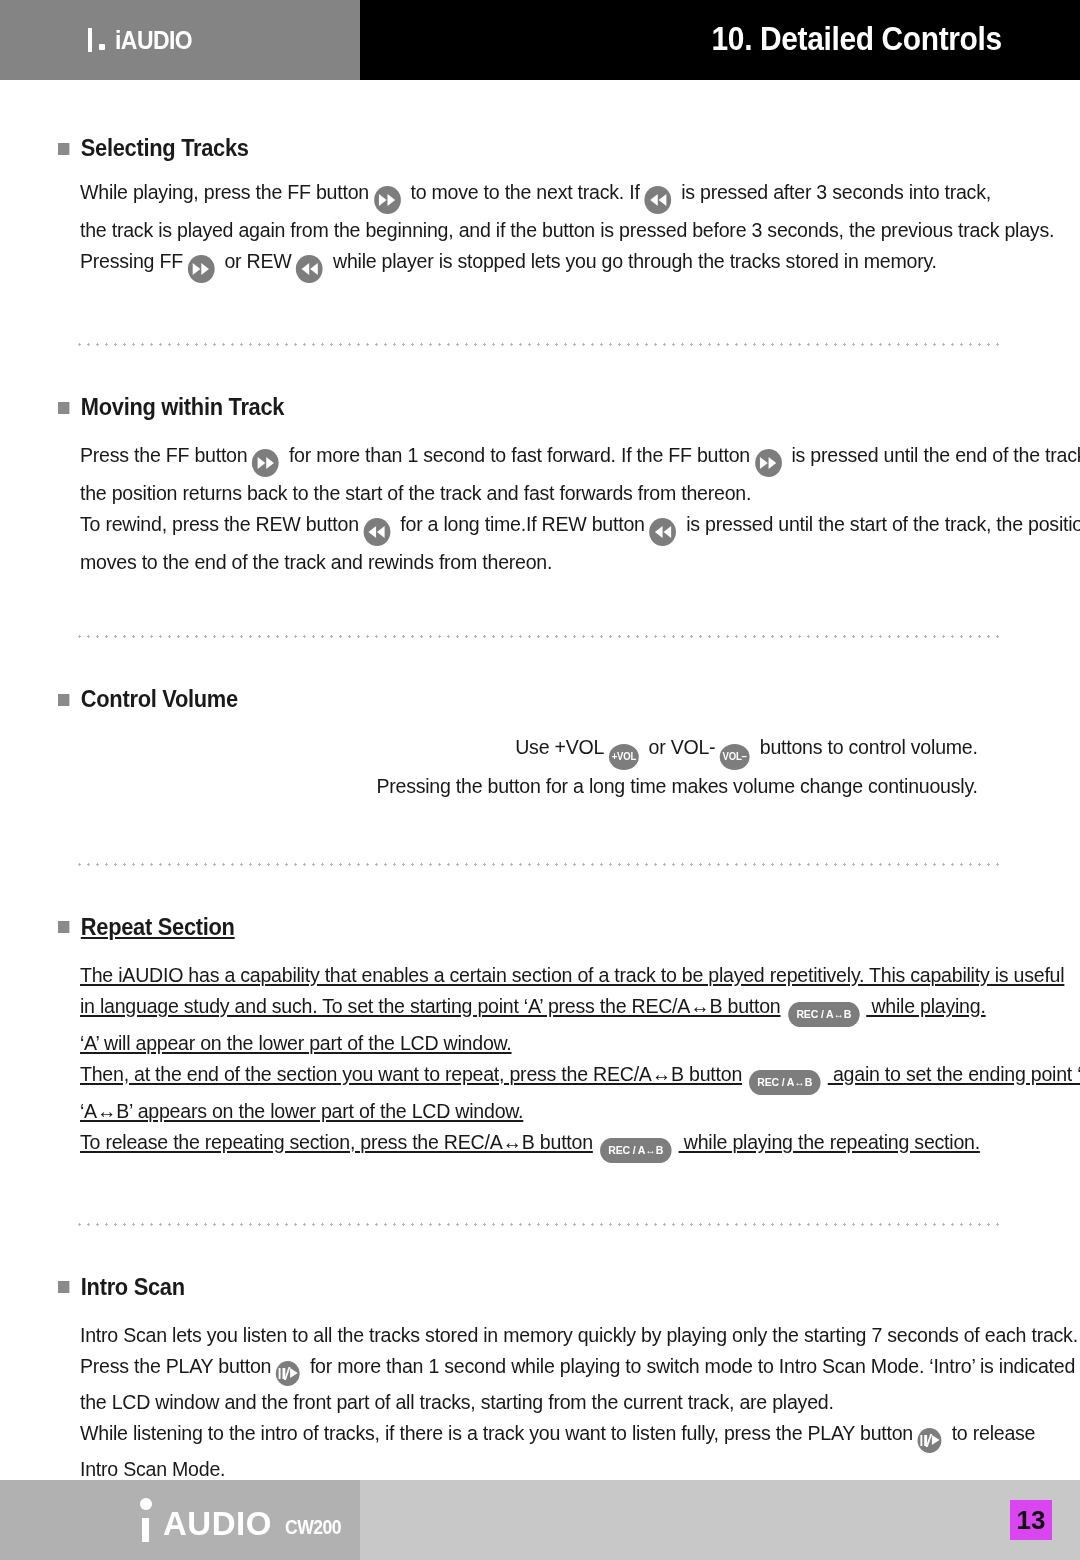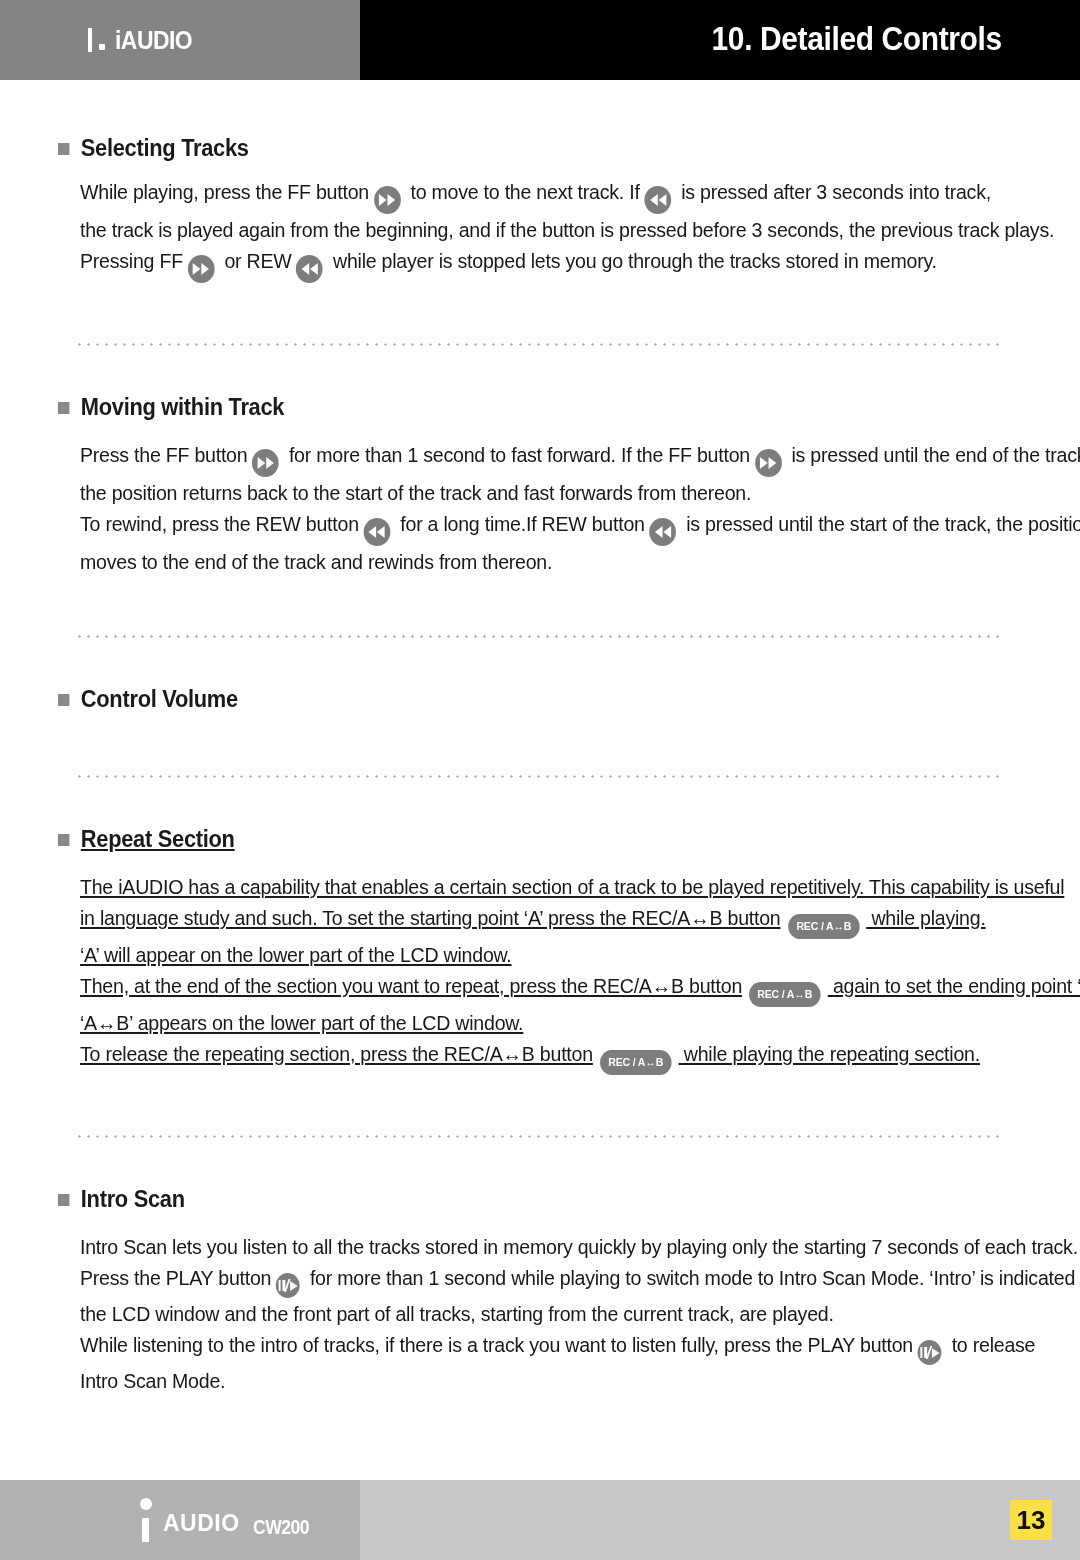--- a/index.html
+++ b/index.html
@@ -153,32 +153,32 @@
   .ftr-i { position:relative; width:17px; height:44px; margin-right:9px; }
   .ftr-i .dot {
     position:absolute; left:3px; top:0px; width:12px; height:12px;
     background:#ffffff; border-radius:50%;
   }
   .ftr-i .stem {
     position:absolute; left:5px; top:20px; width:7px; height:24px;
     background:#ffffff;
   }
   .ftr-audio {
-    font-size:23px; font-weight:bold; letter-spacing:0.5px;
+    font-size:33px; font-weight:bold; letter-spacing:0.5px;
     line-height:33px; margin-bottom:2px;
     transform:scaleX(1.0);
   }
   .ftr-model {
     font-size:20px; font-weight:600; letter-spacing:-0.6px;
     line-height:22px; margin-left:13px; margin-bottom:4px;
     transform:scaleX(0.88); transform-origin:left bottom;
   }
   .page-num {
     position:absolute; right:28px; top:20px;
-    width:42px; height:40px; background:#fde047;
+    width:42px; height:40px; background:#d946ef;
     display:flex; align-items:center; justify-content:center;
     font-size:26px; font-weight:bold; color:#111111;
   }
 </style>
 </head>
 <body>
 
 <div class="header">
   <div class="header-left"></div>
   <div class="header-right"></div>
@@ -257,20 +257,24 @@
           </span><span> is pressed until the start of the track, the position</span></div>
         <div class="line"><span>moves to the end of the track and rewinds from thereon.</span></div>
       </div>
     </div>
     <div style="height: 58px;"></div>
     <div class="divider"></div>
     <div class="section" style="padding-top: 48px; text-align: right;">
       <div class="sec-head">
         <span class="sec-bullet"></span>
         <span>Control Volume</span>
+      </div>
+      <div class="body-block" style="margin-top: 18px;">
+        <div class="line"><span>Use +VOL</span><span aria-label="+VOL" class="btn-vol">+VOL</span><span> or VOL-</span><span aria-label="VOL–" class="btn-vol">VOL–</span><span> buttons to control volume.</span></div>
+        <div class="line"><span>Pressing the button for a long time makes volume change continuously.</span></div>
       </div>
     </div>
     <div style="height: 62px;"></div>
     <div class="divider"></div>
     <div class="section" style="padding-top: 48px; text-decoration: underline;">
       <div class="sec-head">
         <span class="sec-bullet"></span>
         <span>Repeat Section</span>
       </div>
       <div class="body-block" style="margin-top: 18px;">

